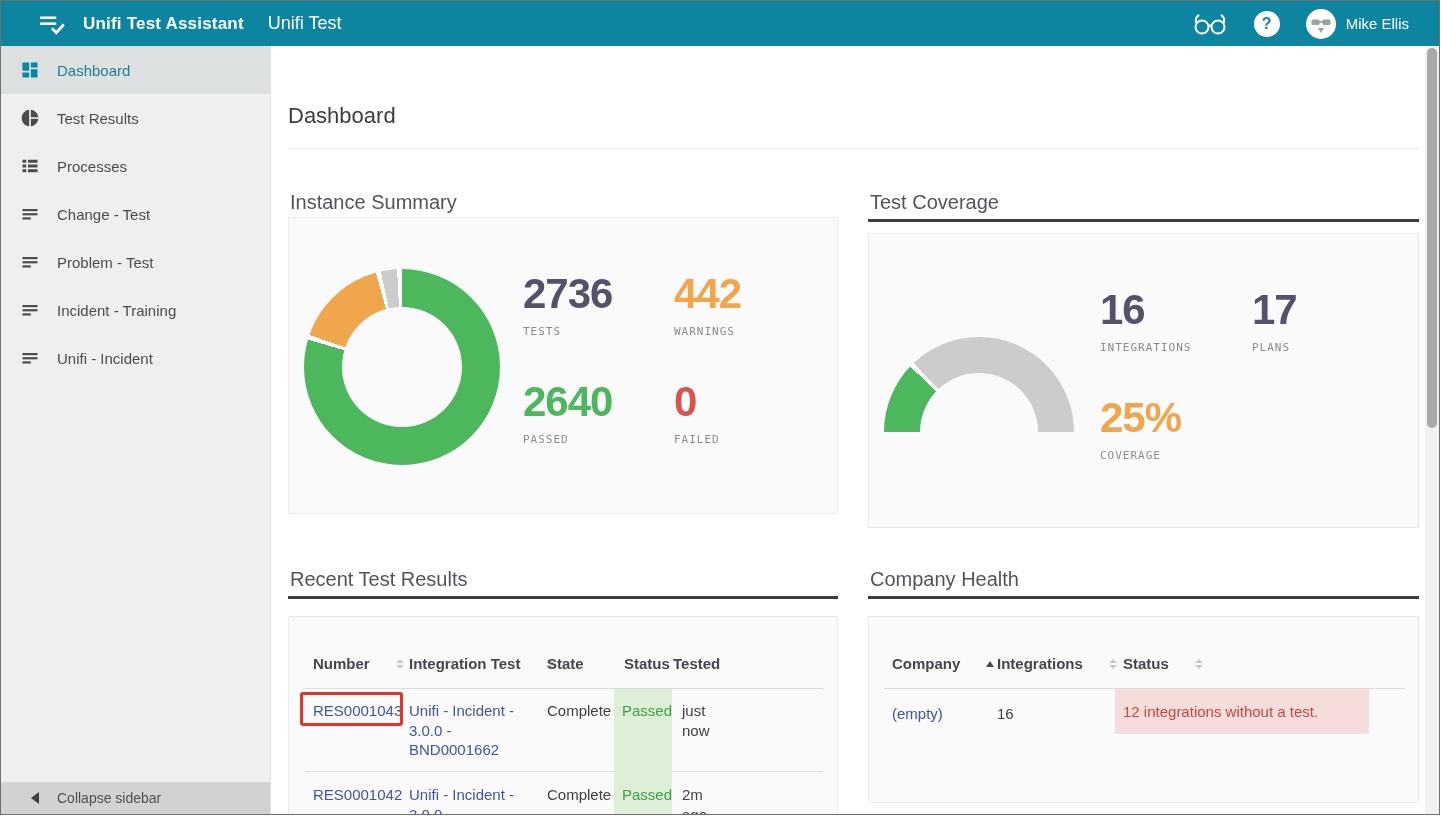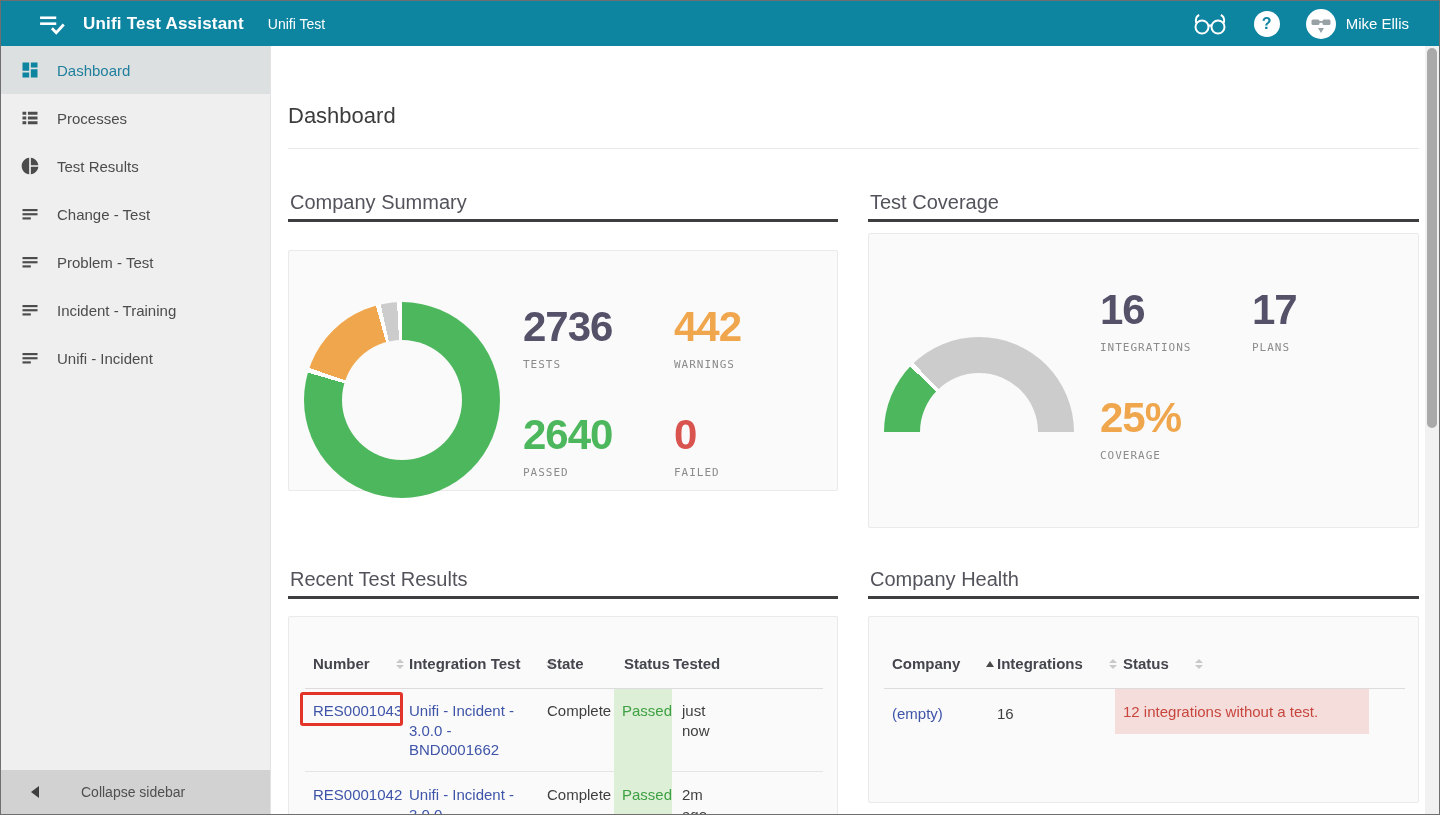--- a/index.html
+++ b/index.html
@@ -5,39 +5,39 @@
   * { margin:0; padding:0; box-sizing:border-box; }
   body { background:#fff; font-family:"Liberation Sans", sans-serif; }
   .screen { position:relative; width:1440px; height:815px; border:1px solid #6f6f6f;
             background:#fff; overflow:hidden; }
 
   
   .topbar { position:absolute; left:0; top:0; width:100%; height:45px; background:#0d84a0;
             display:flex; align-items:center; color:#fff; z-index:5;padding-left:20px; }
   .menu-btn { margin-left:18px; width:28px; height:24px; display:flex; align-items:center; cursor:pointer; }
   .app-title { margin-left:16px; font-size:17px; font-weight:700; letter-spacing:.2px; }
-  .app-subtitle { margin-left:24px; font-size:14px; }
+  .app-subtitle { margin-left:24px; font-size:18px; }
   .topbar-right { margin-left:auto; display:flex; align-items:center; margin-right:30px; }
   .glasses-btn { width:36px; height:26px; cursor:pointer; }
   .help-btn { margin-left:26px; width:26px; height:26px; border-radius:50%; background:#fff;
               color:#0d84a0; font-weight:700; font-size:16px; display:flex; align-items:center;
               justify-content:center; cursor:pointer; }
   .avatar { margin-left:26px; width:30px; height:30px; border-radius:50%; background:#fff;
             display:flex; align-items:center; justify-content:center; overflow:hidden; cursor:pointer; }
   .user-name { margin-left:10px; font-size:15px; }
 
   
   .sidebar { position:absolute; left:0; top:45px; bottom:0; width:270px; background:#efefef;
              border-right:1px solid #e2e2e2; }
   .side-item { height:48px; display:flex; align-items:center; cursor:pointer; color:#4c4c4c; }
   .side-item .ic { width:20px; height:20px; margin-left:19px; flex:0 0 20px; }
   .side-item .lbl { margin-left:17px; font-size:15px; }
   .side-item.active { background:#dde0e1; color:#1f7f9c; }
-  .collapse-bar { position:absolute; left:0; bottom:0; width:100%; height:44px; background:#d2d2d2;
-                  display:flex; align-items:center; cursor:pointer; color:#4f4f4f;gap:24px; }
+  .collapse-bar { position:absolute; left:0; bottom:0; width:100%; height:32px; background:#d2d2d2;
+                  display:flex; align-items:center; cursor:pointer; color:#4f4f4f; }
   .collapse-tri { width:0; height:0; margin-left:30px;
                   border-top:6px solid transparent; border-bottom:6px solid transparent;
                   border-right:8px solid #3f3f3f; }
   .collapse-lbl { margin-left:18px; font-size:14px; }
 
   
   .page-title { position:absolute; left:287px; top:102px; font-size:22px; color:#3c3c3c; font-weight:400; }
   .title-rule { position:absolute; left:287px; top:147px; width:1131px; height:1px; background:#e9e9e9; }
 
   .sec-title { position:absolute; font-size:20px; color:#53535c; font-weight:400; }
@@ -131,37 +131,37 @@
 
   <aside class="sidebar">
     <div class="side-item active">
       <svg class="ic" viewBox="0 0 24 24" fill="#0d84a0">
         <path d="M3 13h8V3H3v10zm0 8h8v-6H3v6zm10 0h8V11h-8v10zm0-18v6h8V3h-8z"></path>
       </svg>
       <span class="lbl">Dashboard</span>
     </div>
     <div class="side-item">
       <svg class="ic" viewBox="0 0 24 24" fill="#4c4c4c">
+        <path d="M11 2v20c-5.07-.5-9-4.79-9-10s3.93-9.5 9-10zm2.03 0v8.99H22c-.47-4.74-4.24-8.52-8.97-8.99zm0 11.01V22c4.74-.47 8.5-4.25 8.97-8.99h-8.97z"></path>
+      </svg>
+      <span class="lbl">Test Results</span>
+    </div>
+    <div class="side-item">
+      <svg class="ic" viewBox="0 0 24 24" fill="#4c4c4c">
         <rect x="3" y="4.5" width="4.5" height="3.6"></rect>
           <rect x="9.5" y="4.5" width="11.5" height="3.6"></rect>
         <rect x="3" y="10.2" width="4.5" height="3.6"></rect>
           <rect x="9.5" y="10.2" width="11.5" height="3.6"></rect>
         <rect x="3" y="15.9" width="4.5" height="3.6"></rect>
           <rect x="9.5" y="15.9" width="11.5" height="3.6"></rect>
       </svg>
       <span class="lbl">Processes</span>
     </div>
     <div class="side-item">
       <svg class="ic" viewBox="0 0 24 24" fill="#4c4c4c">
-        <path d="M11 2v20c-5.07-.5-9-4.79-9-10s3.93-9.5 9-10zm2.03 0v8.99H22c-.47-4.74-4.24-8.52-8.97-8.99zm0 11.01V22c4.74-.47 8.5-4.25 8.97-8.99h-8.97z"></path>
-      </svg>
-      <span class="lbl">Test Results</span>
-    </div>
-    <div class="side-item">
-      <svg class="ic" viewBox="0 0 24 24" fill="#4c4c4c">
         <rect x="3" y="6" width="18" height="2.6"></rect>
           <rect x="3" y="11" width="18" height="2.6"></rect>
           <rect x="3" y="16" width="10" height="2.6"></rect>
       </svg>
       <span class="lbl">Change - Test</span>
     </div>
     <div class="side-item">
       <svg class="ic" viewBox="0 0 24 24" fill="#4c4c4c">
         <rect x="3" y="6" width="18" height="2.6"></rect>
           <rect x="3" y="11" width="18" height="2.6"></rect>
@@ -188,23 +188,23 @@
 
     <div class="collapse-bar">
       <span class="collapse-tri"></span>
       <span class="collapse-lbl">Collapse sidebar</span>
     </div>
   </aside>
 
   <h1 class="page-title">Dashboard</h1>
   <div class="title-rule"></div>
 
-  <h2 class="sec-title" style="left:289px; top:190px;">Company Summary</h2>
+  <h2 class="sec-title" style="left:289px; top:190px;">Instance Summary</h2>
   <div class="sec-rule" style="left:287px; top:218px; width:550px;"></div>
-  <div class="card" style="left:287px; top:249px; width:550px; height:241px;">
+  <div class="card" style="left:287px; top:216px; width:550px; height:297px;">
     <div class="donut" style="background: conic-gradient(rgb(76, 183, 92) 0%, rgb(76, 183, 92) 79.5%, rgb(255, 255, 255) 79.5%, rgb(255, 255, 255) 80.3%, rgb(240, 166, 76) 80.3%, rgb(240, 166, 76) 95.7%, rgb(255, 255, 255) 95.7%, rgb(255, 255, 255) 96.5%, rgb(204, 204, 204) 96.5%, rgb(204, 204, 204) 99.2%, rgb(255, 255, 255) 99.2%, rgb(255, 255, 255) 100%);"></div>
     <div class="donut-hole" style="left:53px; top:89px;"></div>
     <div class="stat" style="left:234px; top:55px;">
       <div class="num" style="color: rgb(84, 81, 105);">2736</div>
       <div class="cap">TESTS</div>
     </div>
     <div class="stat" style="left:385px; top:55px;">
       <div class="num" style="color: rgb(240, 166, 76);">442</div>
       <div class="cap">WARNINGS</div>
     </div>

